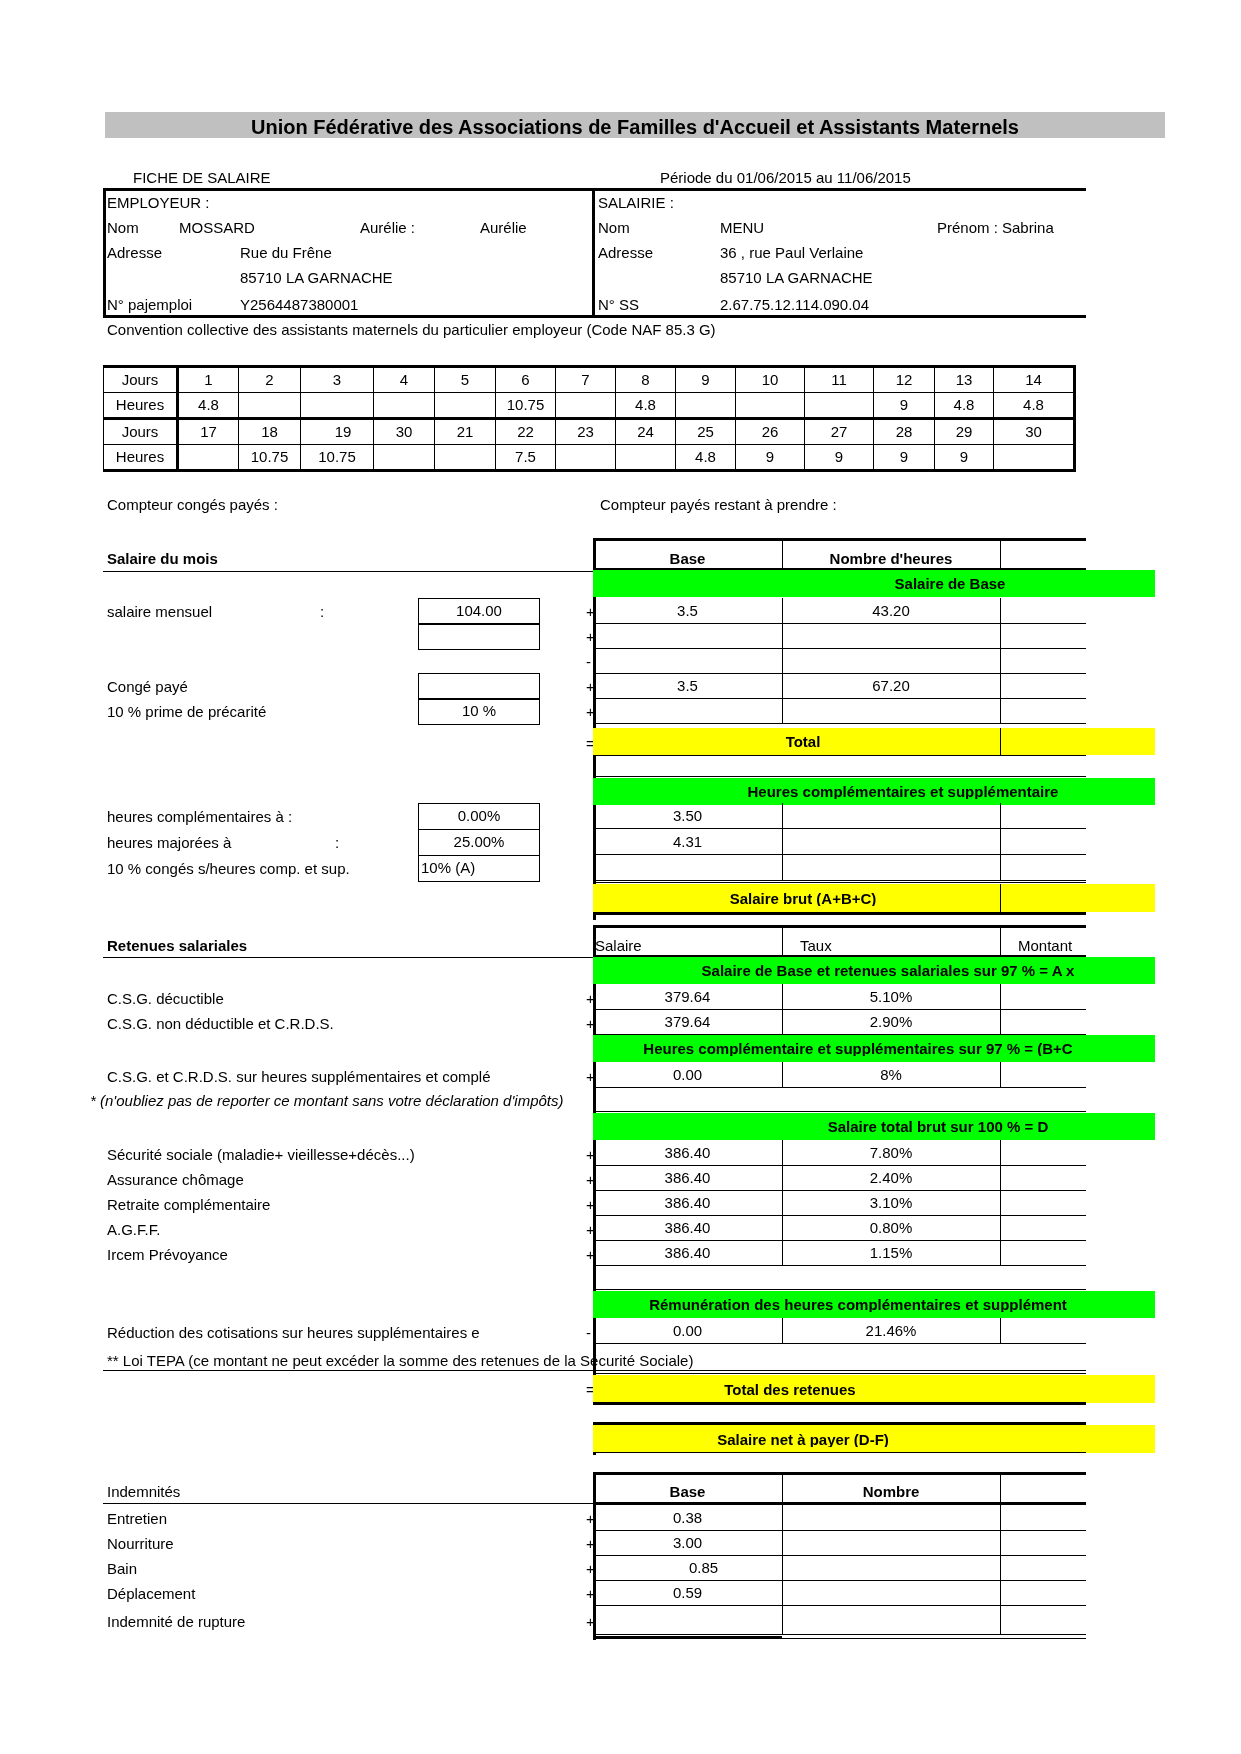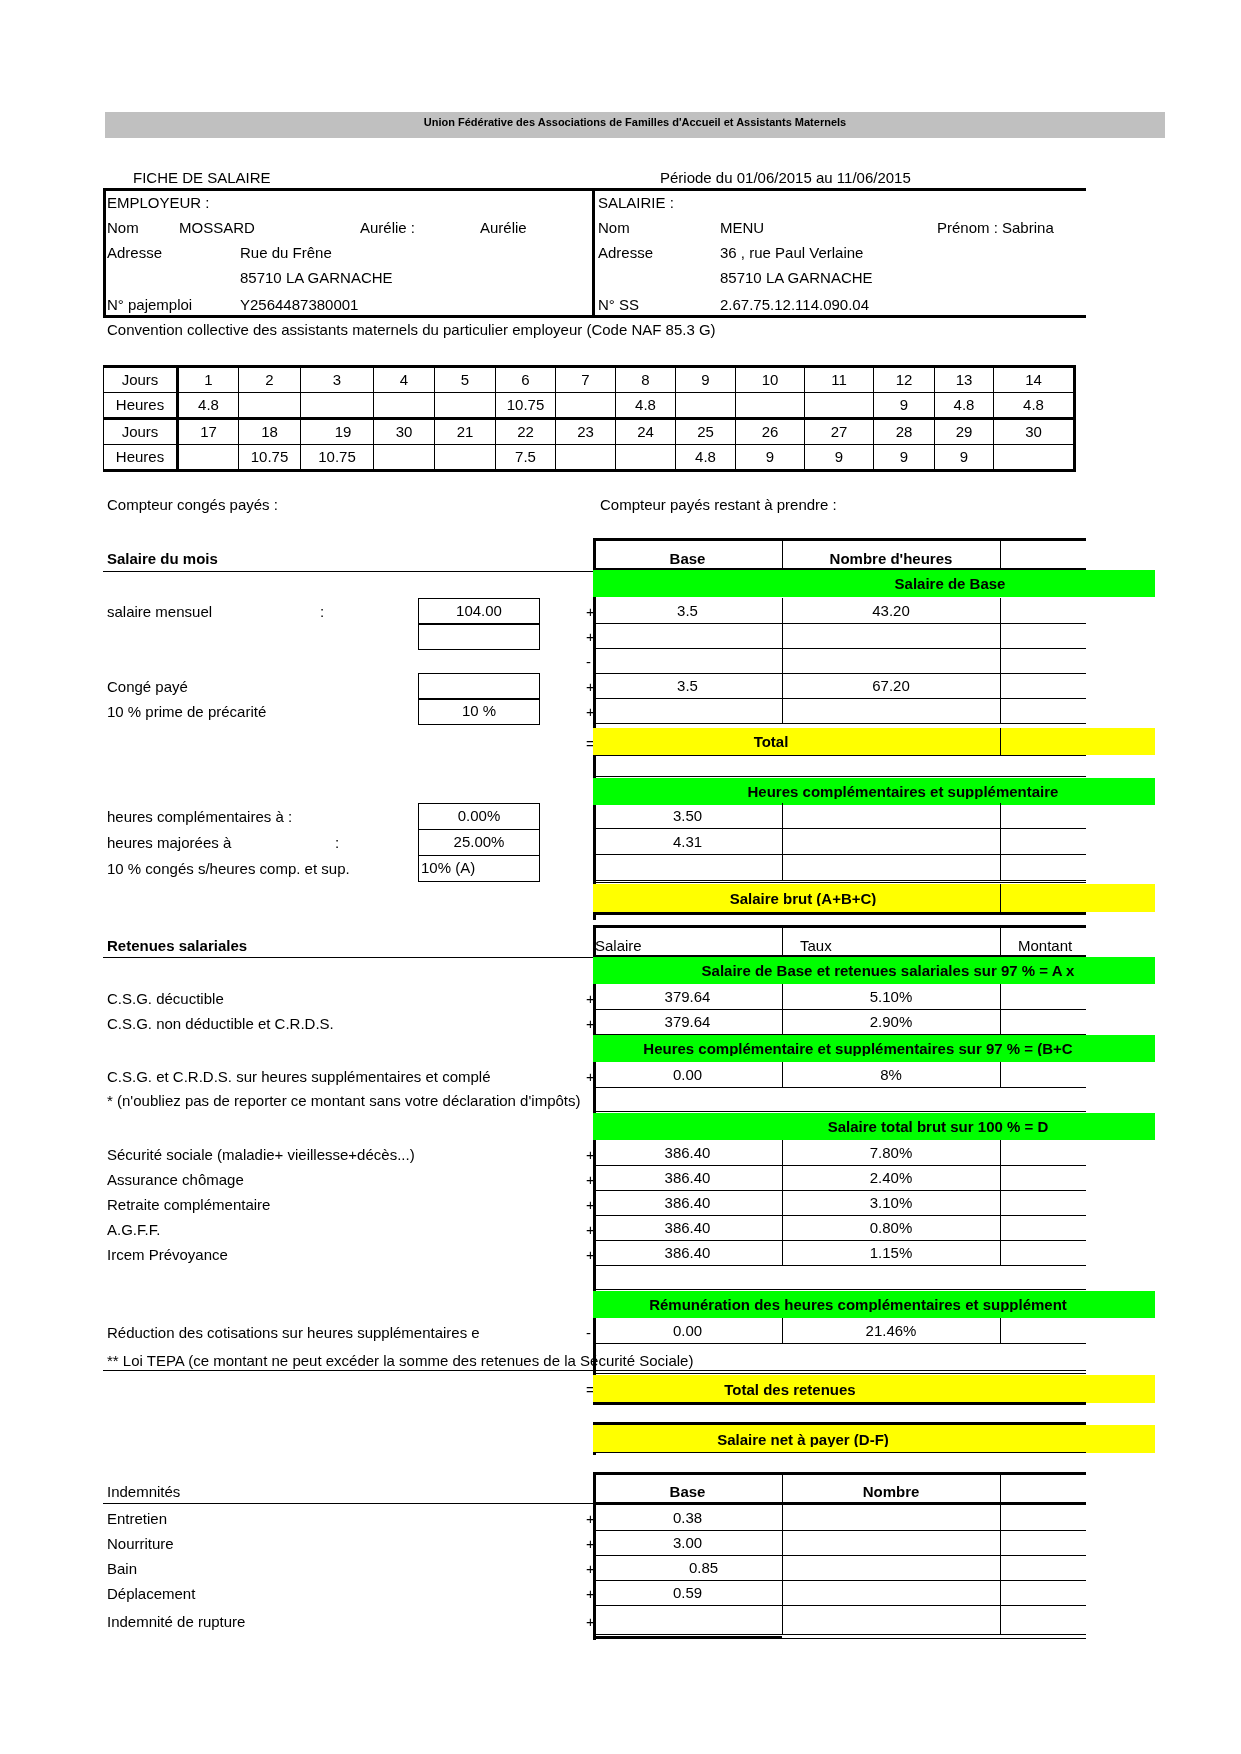--- a/index.html
+++ b/index.html
@@ -19,21 +19,21 @@
        line-height:24px;font-size:15px;}
   table.hours{position:absolute;left:103px;top:365px;border-collapse:collapse;}
   table.hours td{border:1px solid #000;height:24px;padding:0;text-align:center;font-size:15px;line-height:24px;}
   table.hours td.lbl{border-right:3px solid #000;width:72px;}
   table.hours tr.sep td{border-top:3px solid #000;}
 </style>
 </head>
 <body>
 
 <div class="band" style="left:105px;top:112px;width:1060px;height:26px;"></div>
-<div class="abs b c" style="left:105px;top:117px;width:1060px;font-size:11px;">Union Fédérative des Associations de Familles d'Accueil et Assistants Maternels</div>
+<div class="abs b c" style="left:105px;top:117px;width:1060px;font-size:20px;">Union Fédérative des Associations de Familles d'Accueil et Assistants Maternels</div>
 
 <div class="abs" style="left:133px;top:170px;">FICHE DE SALAIRE</div>
 <div class="abs" style="left:660px;top:170px;">Période du 01/06/2015 au 11/06/2015</div>
 
 <div class="hl thick" style="left:103px;top:188px;width:983px;"></div>
 <div class="hl thick" style="left:103px;top:315px;width:983px;"></div>
 <div class="vl vthick" style="left:103px;top:188px;height:130px;"></div>
 <div class="vl vthick" style="left:592px;top:188px;height:130px;"></div>
 
 <div class="abs" style="left:107px;top:195px;">EMPLOYEUR :</div>
@@ -185,21 +185,21 @@
     <div class="box" style="left:418px;top:698px;width:122px;height:27px;">10 %</div>
     <div class="abs" style="left:586px;top:704px;">+</div>
     <div class="hl" style="left:593px;top:723px;width:493px;"></div>
     <div class="vl" style="left:782px;top:698px;height:25px;"></div>
     <div class="vl" style="left:1000px;top:698px;height:25px;"></div>
     <div class="abs c" style="left:593px;top:703px;width:189px;"></div>
     <div class="abs c" style="left:782px;top:703px;width:218px;"></div>
     <div class="abs" style="left:1004px;top:698px;width:78px;height:25px;"></div>
     <div class="abs" style="left:586px;top:736px;">=</div>
     <div class="yellow" style="left:593px;top:728px;width:562px;height:27px;"></div>
-    <div class="abs b c" style="left:561px;top:734px;width:420px;overflow:hidden;">Total</div>
+    <div class="abs b c" style="left:593px;top:734px;width:420px;overflow:hidden;">Total</div>
     <div class="vl" style="left:1000px;top:728px;height:27px;"></div>
     <div class="hl" style="left:593px;top:755px;width:493px;"></div>
     <div class="hl" style="left:593px;top:776px;width:493px;"></div>
     <div class="green" style="left:593px;top:778px;width:562px;height:27px;"></div>
     <div class="abs b c" style="left:720px;top:784px;width:366px;overflow:hidden;">Heures complémentaires et supplémentaire</div>
     <div class="abs" style="left:107px;top:809px;">heures complémentaires   à :</div>
     <div class="box" style="left:418px;top:803px;width:122px;height:27px;">0.00%</div>
     <div class="hl" style="left:593px;top:828px;width:493px;"></div>
     <div class="vl" style="left:782px;top:803px;height:25px;"></div>
     <div class="vl" style="left:1000px;top:803px;height:25px;"></div>
@@ -259,21 +259,21 @@
     <div class="green" style="left:593px;top:1035px;width:562px;height:27px;"></div>
     <div class="abs b c" style="left:630px;top:1041px;width:456px;overflow:hidden;">Heures complémentaire et supplémentaires sur 97 % = (B+C</div>
     <div class="abs" style="left:107px;top:1069px;">C.S.G. et C.R.D.S. sur heures supplémentaires et complé</div>
     <div class="abs" style="left:586px;top:1069px;">+</div>
     <div class="hl" style="left:593px;top:1087px;width:493px;"></div>
     <div class="vl" style="left:782px;top:1062px;height:25px;"></div>
     <div class="vl" style="left:1000px;top:1062px;height:25px;"></div>
     <div class="abs c" style="left:593px;top:1067px;width:189px;">0.00</div>
     <div class="abs c" style="left:782px;top:1067px;width:218px;">8%</div>
     <div class="abs" style="left:1004px;top:1062px;width:78px;height:25px;"></div>
-    <div class="abs" style="left:107px;top:1093px;">* (n'oubliez pas de reporter ce montant sans votre déclaration d'impôts)</div>
+    <div class="abs" style="left:90px;top:1093px;font-style:italic;">* (n'oubliez pas de reporter ce montant sans votre déclaration d'impôts)</div>
     <div class="hl" style="left:593px;top:1111px;width:493px;"></div>
     <div class="green" style="left:593px;top:1113px;width:562px;height:27px;"></div>
     <div class="abs b c" style="left:790px;top:1119px;width:296px;overflow:hidden;">Salaire total brut sur 100 % = D</div>
     <div class="abs" style="left:107px;top:1147px;">Sécurité sociale (maladie+ vieillesse+décès...)</div>
     <div class="abs" style="left:586px;top:1147px;">+</div>
     <div class="hl" style="left:593px;top:1165px;width:493px;"></div>
     <div class="vl" style="left:782px;top:1140px;height:25px;"></div>
     <div class="vl" style="left:1000px;top:1140px;height:25px;"></div>
     <div class="abs c" style="left:593px;top:1145px;width:189px;">386.40</div>
     <div class="abs c" style="left:782px;top:1145px;width:218px;">7.80%</div>

